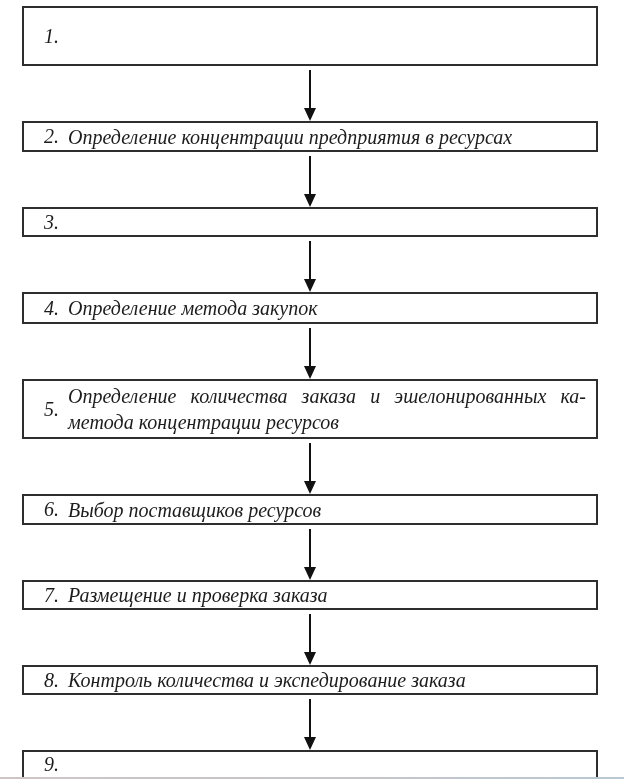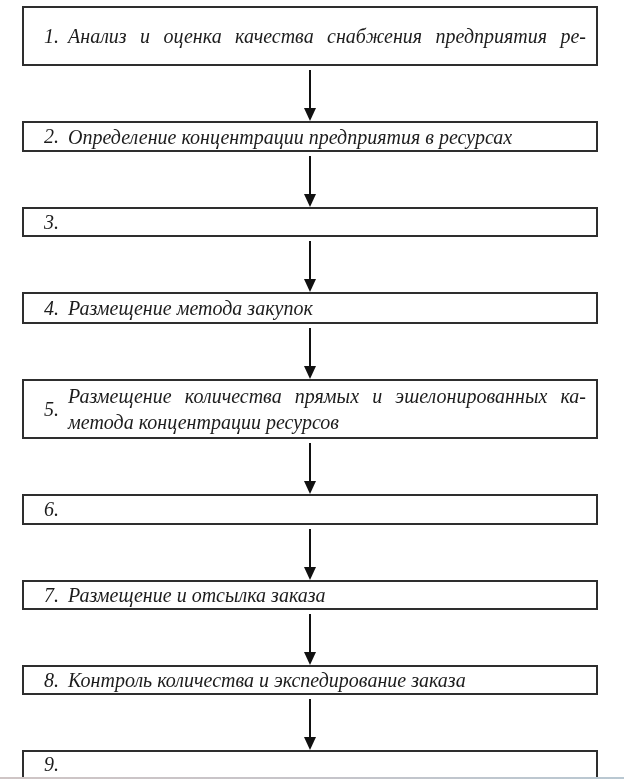--- a/index.html
+++ b/index.html
@@ -84,21 +84,20 @@
   }
 </style>
 </head>
 <body>
 
 <div class="flowchart">
 
   <div class="box box-2l">
     <span class="num">1.</span>
     <div class="text">
-      <div class="jline">Анализ и оценка качества снабжения предприятия ре-</div>
     </div>
   </div>
 
   <div class="arrow-wrap">
     <div class="arrow">
       <div class="shaft"></div>
       <div class="head"></div>
     </div>
   </div>
 
@@ -123,61 +122,64 @@
   <div class="arrow-wrap">
     <div class="arrow">
       <div class="shaft"></div>
       <div class="head"></div>
     </div>
   </div>
 
   <div class="box box-1l" style="height:32px">
     <span class="num">4.</span>
     <div class="text">
-      <div>Размещение метода закупок</div>
+      <div>Определение метода закупок</div>
     </div>
   </div>
 
   <div class="arrow-wrap">
     <div class="arrow">
       <div class="shaft"></div>
       <div class="head"></div>
     </div>
   </div>
 
   <div class="box box-2l">
     <span class="num">5.</span>
     <div class="text">
-      <div class="jline">Размещение количества прямых и эшелонированных ка-</div>
+      <div class="jline">Определение количества заказа и эшелонированных ка-</div>
       <div>метода концентрации ресурсов</div>
     </div>
   </div>
 
   <div class="arrow-wrap">
     <div class="arrow">
       <div class="shaft"></div>
       <div class="head"></div>
     </div>
   </div>
 
   <div class="box box-1l">
     <span class="num">6.</span>
+    <div class="text">
+      <div>Выбор поставщиков ресурсов</div>
+    </div>
   </div>
 
   <div class="arrow-wrap">
     <div class="arrow">
       <div class="shaft"></div>
       <div class="head"></div>
     </div>
   </div>
 
   <div class="box box-1l" style="height:30px">
     <span class="num">7.</span>
     <div class="text">
-      <div>Размещение и отсылка заказа</div>
+      <div>Размещение и проверка заказа</div>
     </div>
   </div>
 
   <div class="arrow-wrap">
     <div class="arrow">
       <div class="shaft"></div>
       <div class="head"></div>
     </div>
   </div>
 

